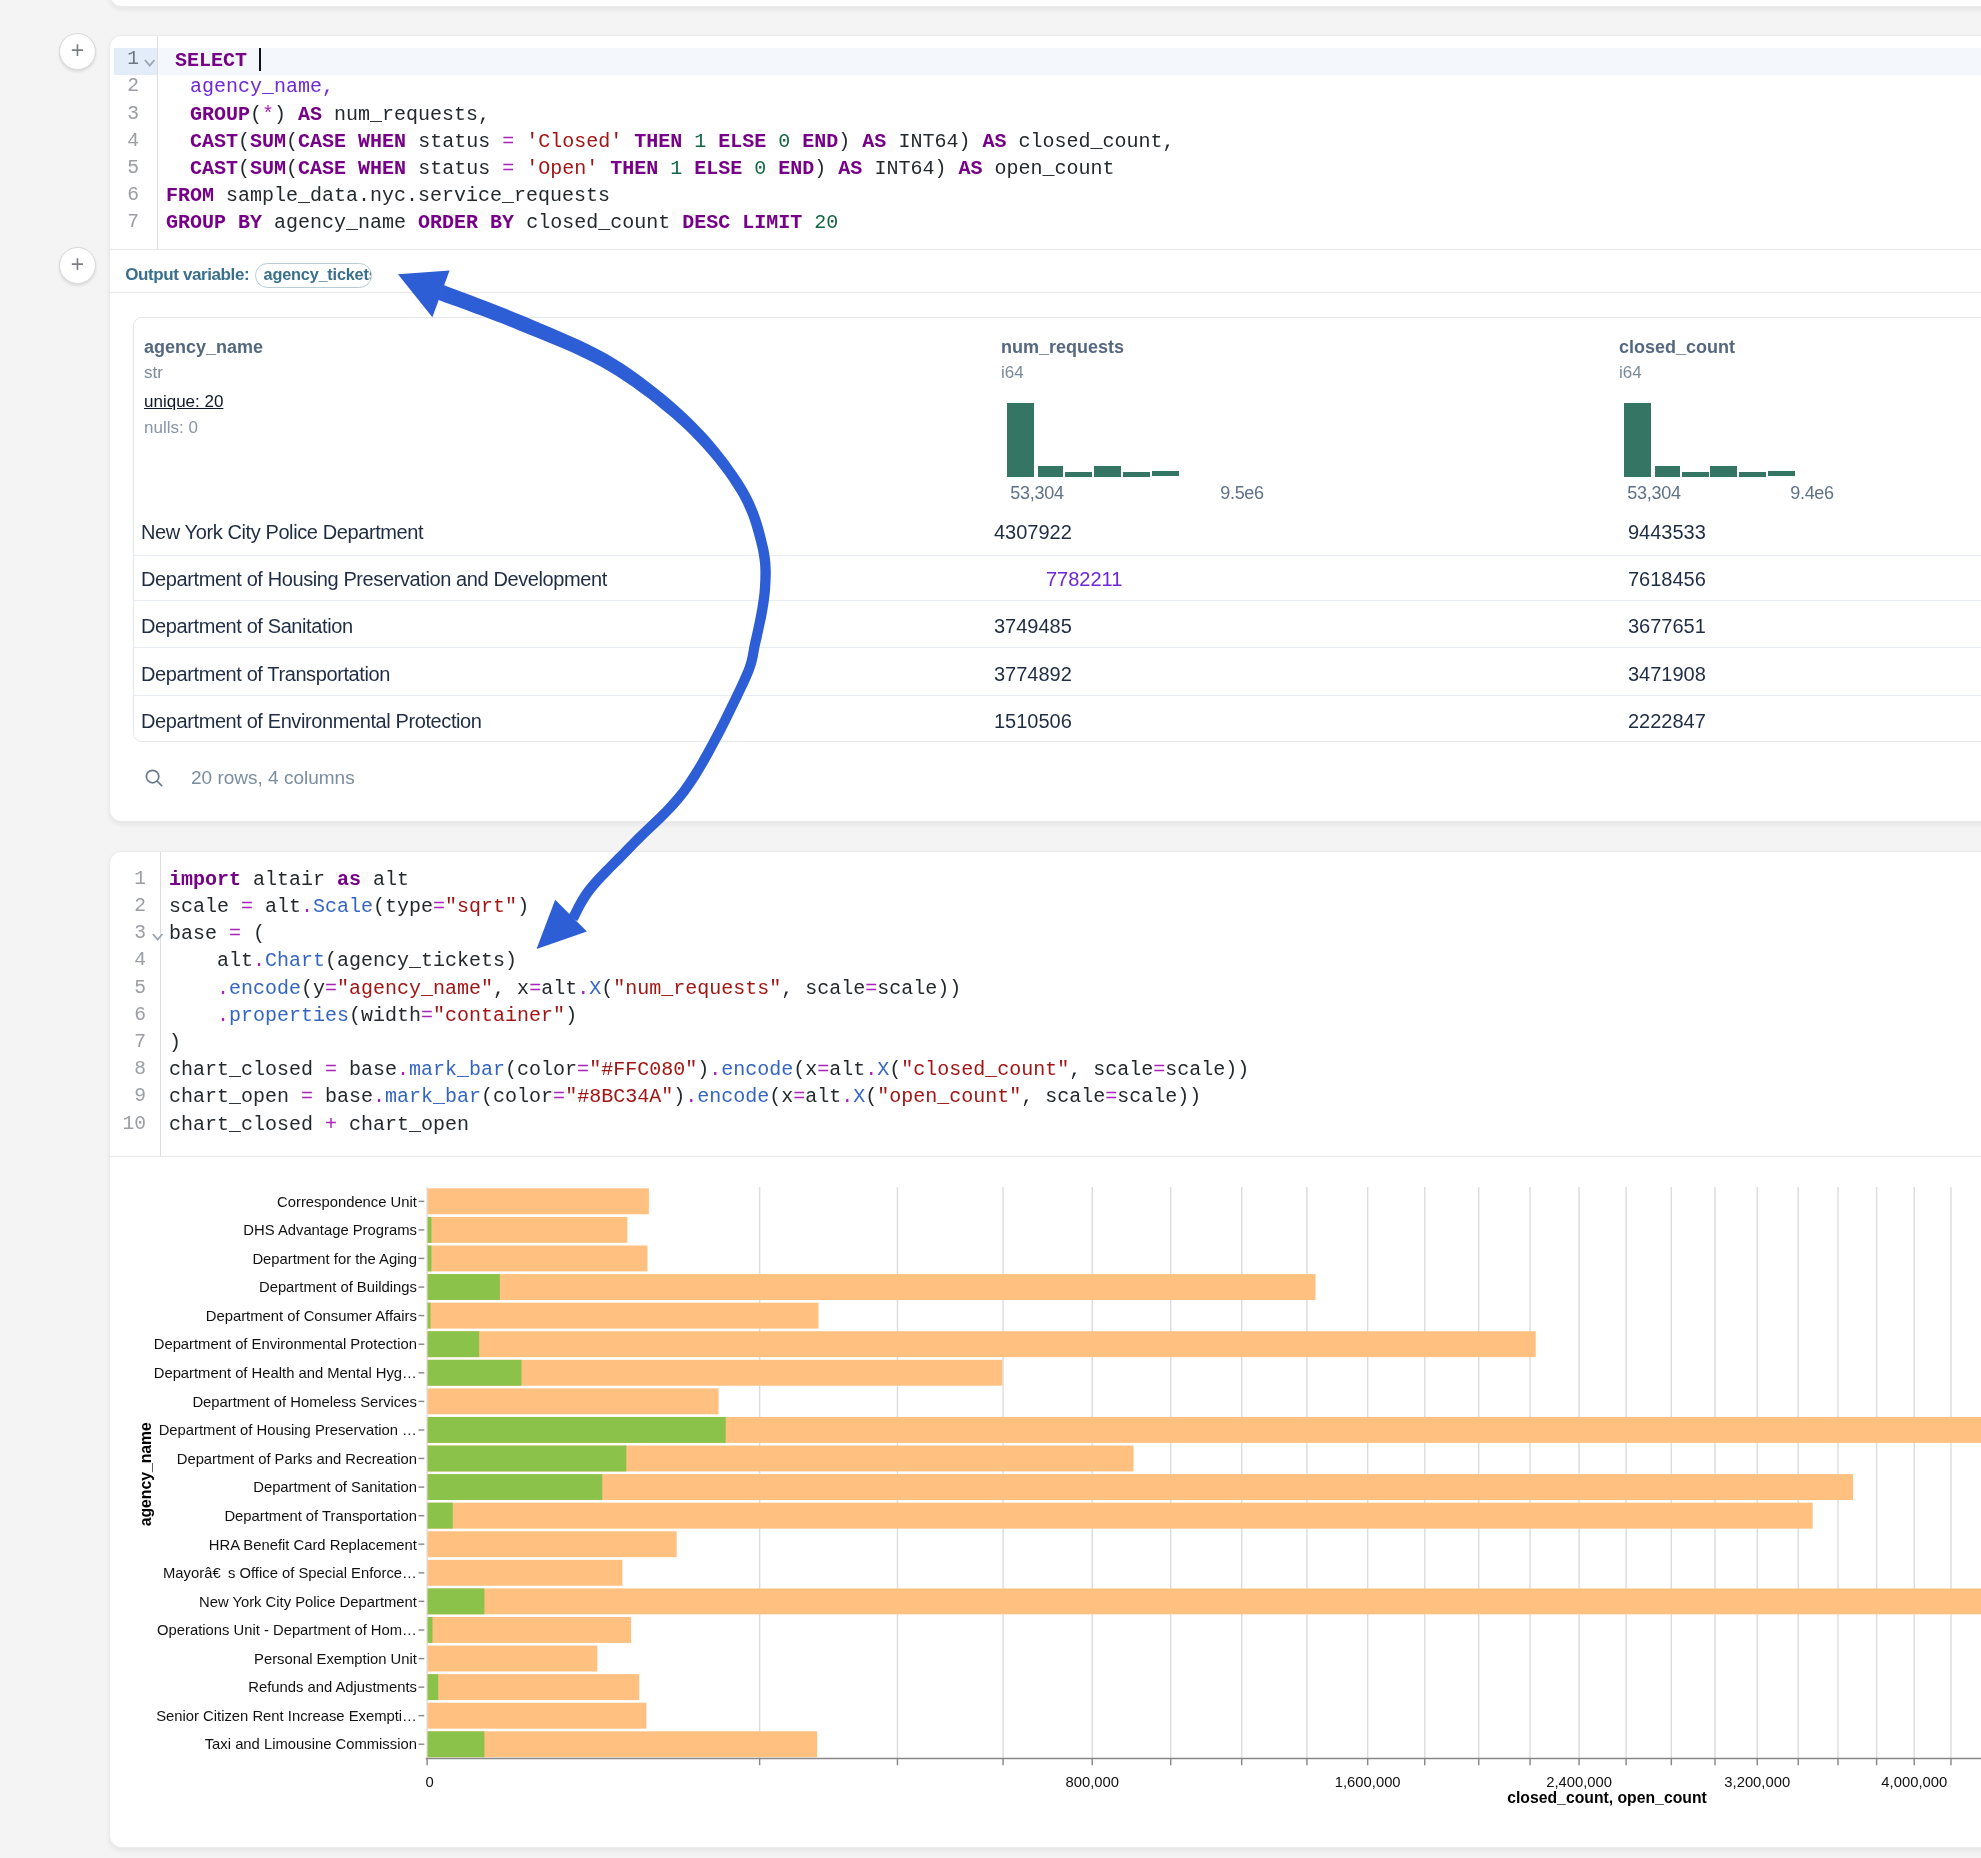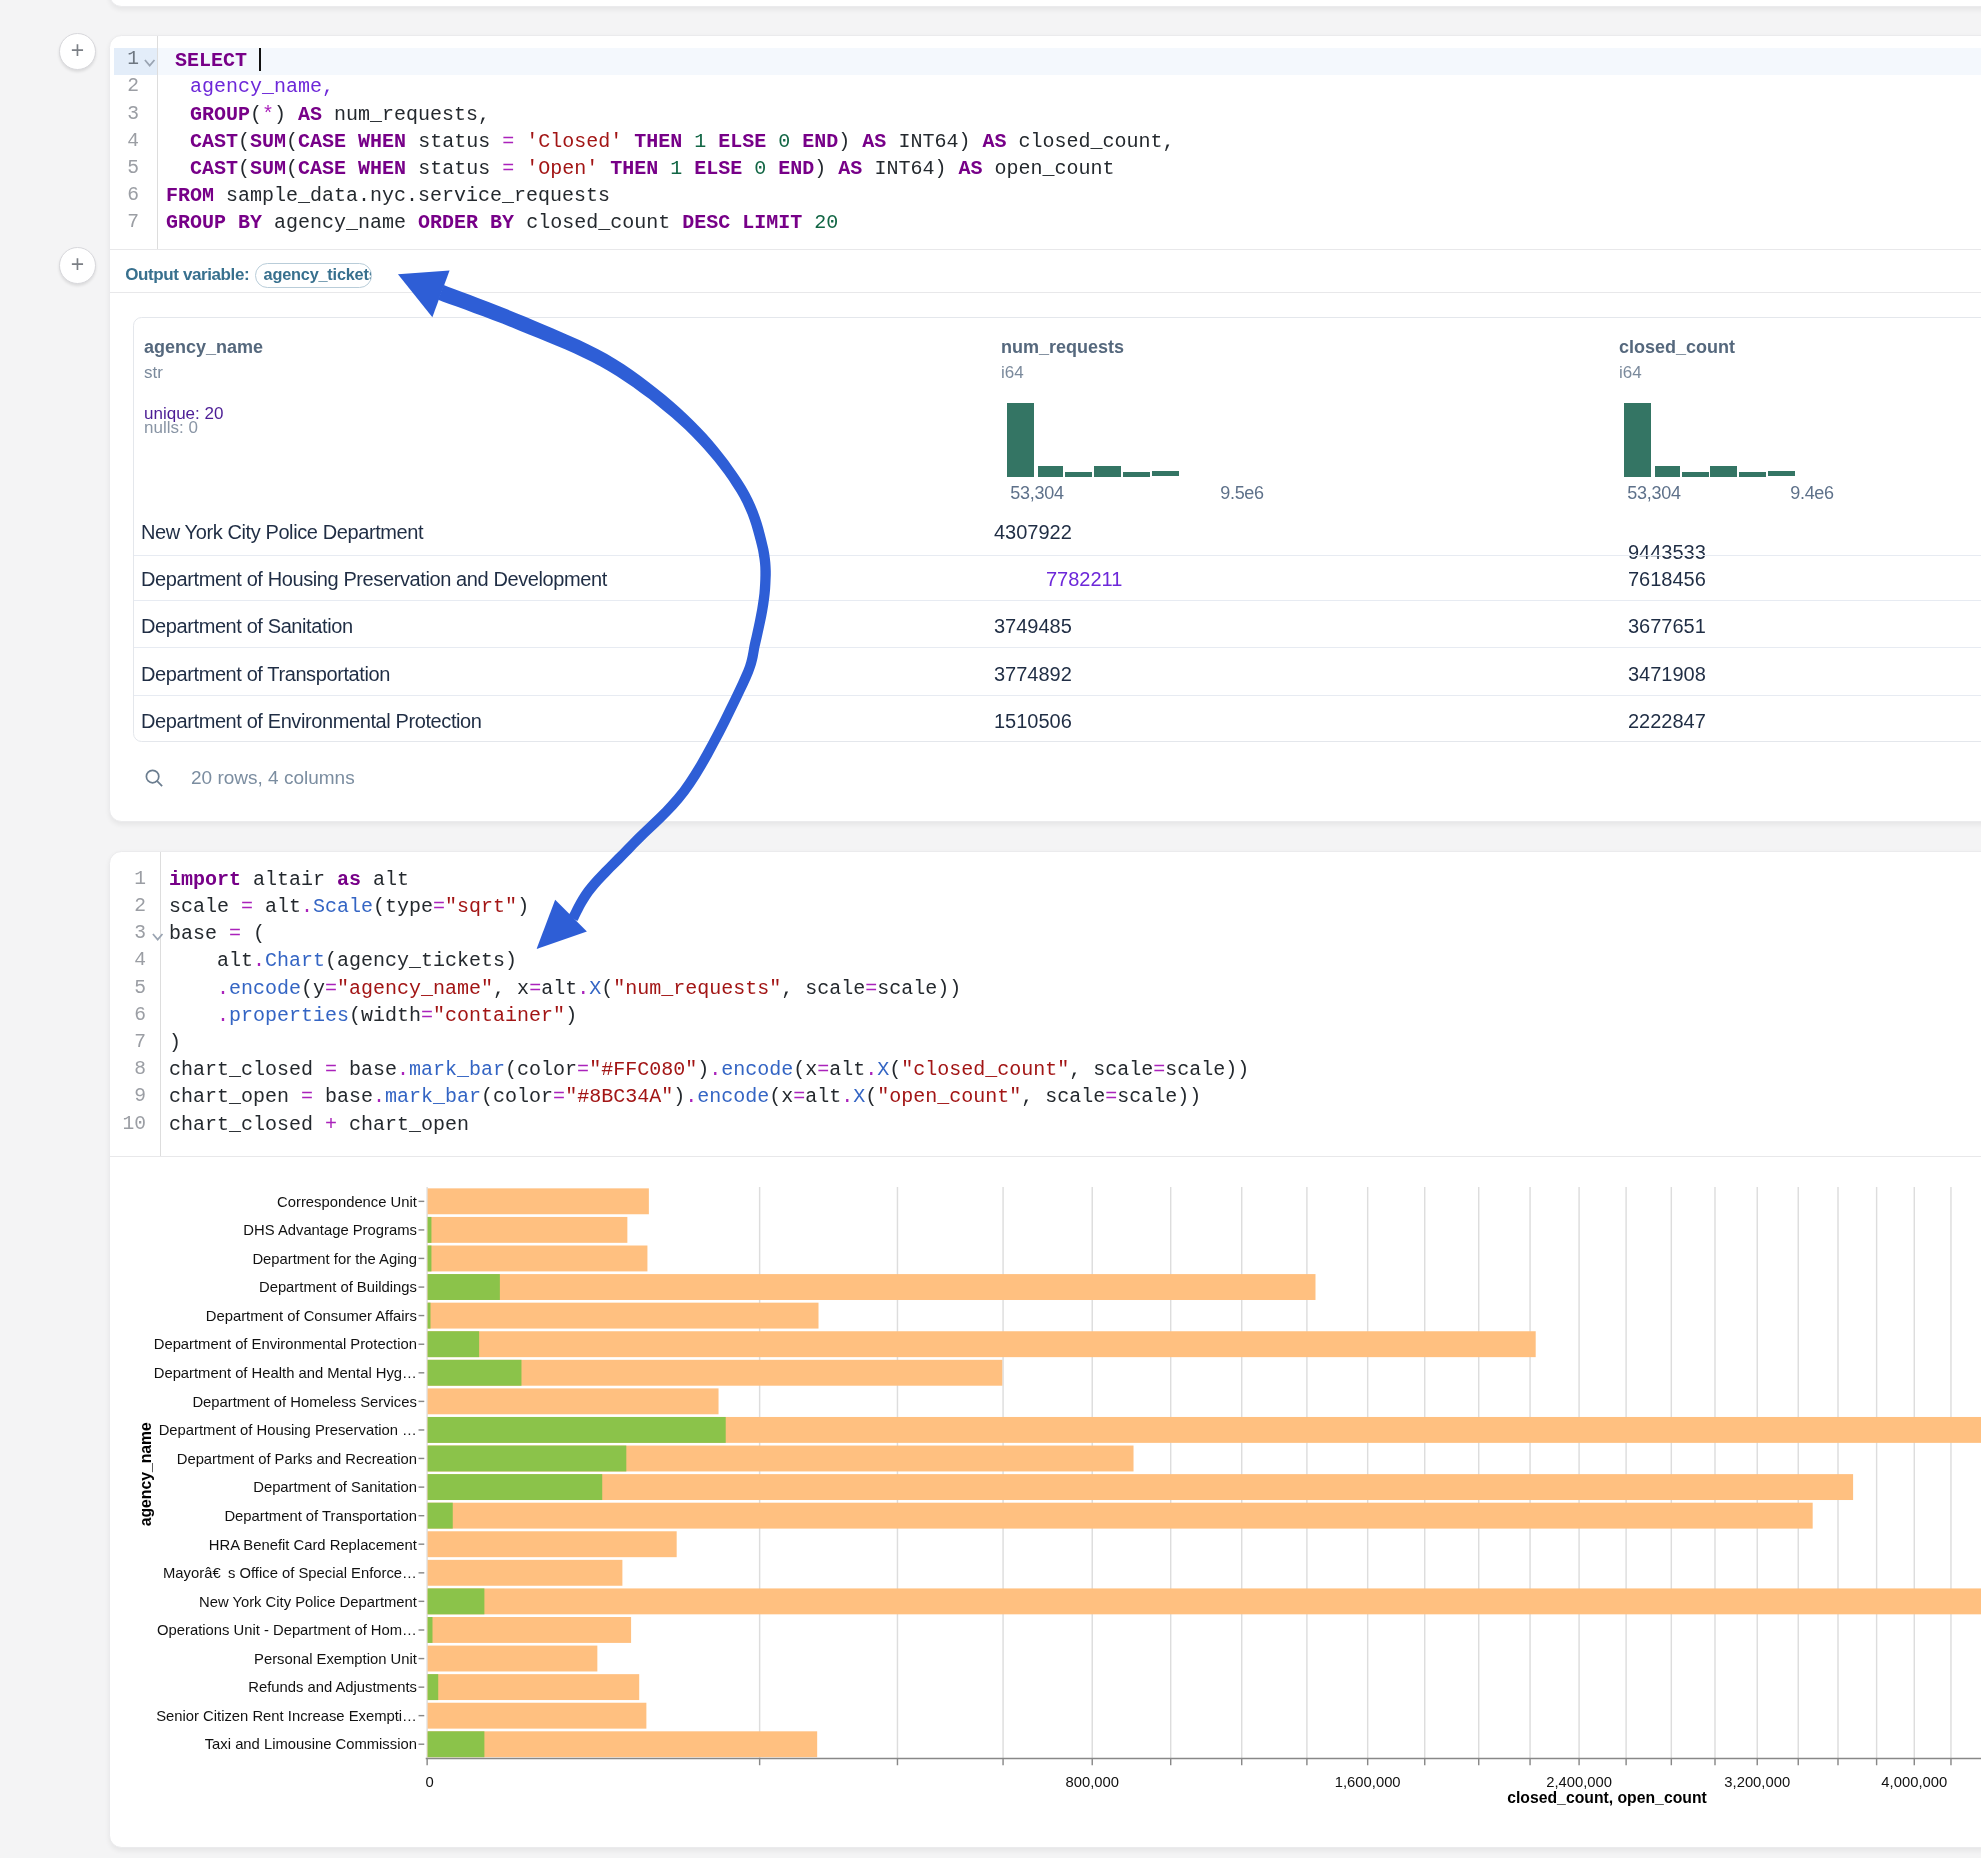--- a/index.html
+++ b/index.html
@@ -32,21 +32,21 @@
     <div style="position:absolute;left:56px;top:175px;height:27px;line-height:27px;white-space:pre;font:20px 'Liberation Mono',monospace;color:#24292e;"><b style="color:#770088">GROUP</b> <b style="color:#770088">BY</b> agency_name <b style="color:#770088">ORDER</b> <b style="color:#770088">BY</b> closed_count <b style="color:#770088">DESC</b> <b style="color:#770088">LIMIT</b> <span style="color:#116644">20</span></div>
     <div style="position:absolute;left:0;top:213px;right:0;height:1px;background:#e8e8ea"></div>
     <div style="position:absolute;left:15.3px;top:229px;font:bold 17px 'Liberation Sans';letter-spacing:-0.4px;color:#38708e;">Output variable:</div>
     <div style="position:absolute;left:145px;top:227px;width:115px;height:23px;border:1.4px solid #b9cdd9;border-radius:12.4px;overflow:hidden;">
       <span style="position:absolute;left:7.6px;top:1px;font:bold 16.3px 'Liberation Sans';letter-spacing:-0.2px;color:#38708e;white-space:nowrap">agency_tickets</span>
     </div>
     <div style="position:absolute;left:0;top:256px;right:0;height:1px;background:#e8e8ea"></div>
     <div style="position:absolute;left:23px;top:281px;right:-38px;height:423px;border:1px solid #e4e7ec;border-radius:8.6px;"></div>
     <div style="position:absolute;left:34px;top:301px;font:bold 18px 'Liberation Sans';color:#55687d;">agency_name</div>
     <div style="position:absolute;left:34px;top:327px;font:17px 'Liberation Sans';color:#7b8a9c;">str</div>
-    <div style="position:absolute;left:34px;top:368px;font:17px 'Liberation Sans';color:#4c1d95;">unique: 20</div>
+    <div style="position:absolute;left:34px;top:356px;font:17px 'Liberation Sans';color:#0f172a;text-decoration:underline;">unique: 20</div>
     <div style="position:absolute;left:34px;top:382px;font:17px 'Liberation Sans';color:#8995a5;">nulls: 0</div>
     <div style="position:absolute;left:891px;top:301px;font:bold 18px 'Liberation Sans';color:#55687d;">num_requests</div>
     <div style="position:absolute;left:891px;top:327px;font:17px 'Liberation Sans';color:#7b8a9c;">i64</div>
     <div style="position:absolute;left:1509px;top:301px;font:bold 18px 'Liberation Sans';color:#55687d;">closed_count</div>
     <div style="position:absolute;left:1509px;top:327px;font:17px 'Liberation Sans';color:#7b8a9c;">i64</div>
     <div style="position:absolute;left:897px;top:367px;width:27px;height:74px;background:#347564"></div>
     <div style="position:absolute;left:928px;top:430px;width:25px;height:10.7px;background:#347564"></div>
     <div style="position:absolute;left:955px;top:436px;width:27px;height:5px;background:#347564"></div>
     <div style="position:absolute;left:984px;top:430px;width:27px;height:11px;background:#347564"></div>
     <div style="position:absolute;left:1013px;top:436px;width:27px;height:5px;background:#347564"></div>
@@ -56,21 +56,21 @@
     <div style="position:absolute;left:1572px;top:436px;width:27px;height:5px;background:#347564"></div>
     <div style="position:absolute;left:1600px;top:430px;width:27px;height:11px;background:#347564"></div>
     <div style="position:absolute;left:1629px;top:436px;width:27px;height:5px;background:#347564"></div>
     <div style="position:absolute;left:1658px;top:435px;width:27px;height:5.4px;background:#347564"></div>
     <div style="position:absolute;left:927px;top:447px;transform:translateX(-50%);font:18px 'Liberation Sans';letter-spacing:-0.3px;color:#5e718a;">53,304</div>
     <div style="position:absolute;left:1132px;top:447px;transform:translateX(-50%);font:18px 'Liberation Sans';letter-spacing:-0.3px;color:#5e718a;">9.5e6</div>
     <div style="position:absolute;left:1544px;top:447px;transform:translateX(-50%);font:18px 'Liberation Sans';letter-spacing:-0.3px;color:#5e718a;">53,304</div>
     <div style="position:absolute;left:1702px;top:447px;transform:translateX(-50%);font:18px 'Liberation Sans';letter-spacing:-0.3px;color:#5e718a;">9.4e6</div>
     <div style="position:absolute;left:31px;top:496px;transform:translateY(-50%);font:20px 'Liberation Sans';letter-spacing:-0.4px;color:#1f2d44;">New York City Police Department</div>
     <div style="position:absolute;left:884px;top:496px;transform:translateY(-50%);font:20px 'Liberation Sans';color:#1f2d44;">4307922</div>
-    <div style="position:absolute;left:1518px;top:516px;transform:translateY(-50%);font:20px 'Liberation Sans';color:#1f2d44;">9443533</div>
+    <div style="position:absolute;left:1518px;top:496px;transform:translateY(-50%);font:20px 'Liberation Sans';color:#1f2d44;">9443533</div>
     <div style="position:absolute;left:31px;top:543px;transform:translateY(-50%);font:20px 'Liberation Sans';letter-spacing:-0.4px;color:#1f2d44;">Department of Housing Preservation and Development</div>
     <div style="position:absolute;left:936px;top:543px;transform:translateY(-50%);font:20px 'Liberation Sans';color:#6d28d9;">7782211</div>
     <div style="position:absolute;left:1518px;top:543px;transform:translateY(-50%);font:20px 'Liberation Sans';color:#1f2d44;">7618456</div>
     <div style="position:absolute;left:31px;top:590px;transform:translateY(-50%);font:20px 'Liberation Sans';letter-spacing:-0.4px;color:#1f2d44;">Department of Sanitation</div>
     <div style="position:absolute;left:884px;top:590px;transform:translateY(-50%);font:20px 'Liberation Sans';color:#1f2d44;">3749485</div>
     <div style="position:absolute;left:1518px;top:590px;transform:translateY(-50%);font:20px 'Liberation Sans';color:#1f2d44;">3677651</div>
     <div style="position:absolute;left:31px;top:638px;transform:translateY(-50%);font:20px 'Liberation Sans';letter-spacing:-0.4px;color:#1f2d44;">Department of Transportation</div>
     <div style="position:absolute;left:884px;top:638px;transform:translateY(-50%);font:20px 'Liberation Sans';color:#1f2d44;">3774892</div>
     <div style="position:absolute;left:1518px;top:638px;transform:translateY(-50%);font:20px 'Liberation Sans';color:#1f2d44;">3471908</div>
     <div style="position:absolute;left:31px;top:685px;transform:translateY(-50%);font:20px 'Liberation Sans';letter-spacing:-0.4px;color:#1f2d44;">Department of Environmental Protection</div>

